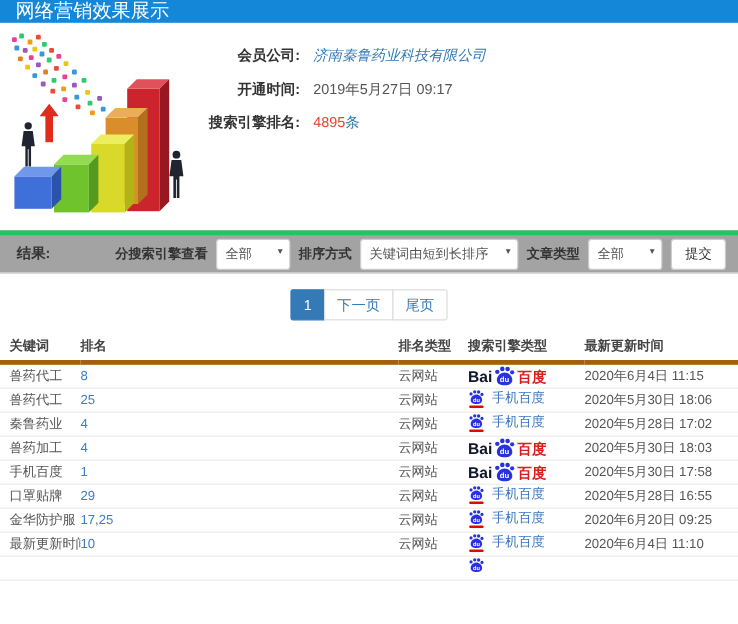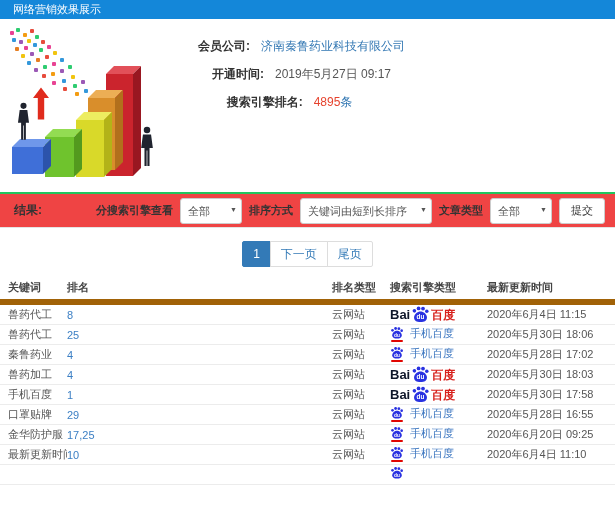--- a/index.html
+++ b/index.html
@@ -1,20 +1,20 @@
 <!DOCTYPE html>
 <html><head>
 <meta charset="utf-8">
 <style>
   * { margin:0; padding:0; box-sizing:border-box; }
   html,body { width:615px; height:520px; overflow:hidden; background:#fff;
               font-family:"Liberation Sans","DejaVu Sans",sans-serif; }
 
   
-  .topbar { height:19px; background:#1487d9; color:#fff; font-size:11px;
+  .topbar { height:19px; background:#1487d9; color:#fff; font-size:16px;
             line-height:19px; padding-left:13px; }
 
   
   .info-section { display:flex; height:173px; }
   .illustration { position:relative; width:172px; height:165px; flex:0 0 172px; }
 
   .bar { position:absolute; }
   .bar::before { content:""; position:absolute; top:-8px; left:4px; width:100%; height:8px;
                  transform:skewX(-45deg); }
   .bar::after  { content:""; position:absolute; top:-4px; right:-8px; width:8px; height:100%;
@@ -40,29 +40,29 @@
       9px 9px 0 #9b59b6, 17px 8px 0 #f1c40f, 25px 4px 0 #2ecc71, 5px 16px 0 #e67e22,
       14px 15px 0 #e84393, 23px 12px 0 #3498db, 31px 9px 0 #e74c3c, 11px 23px 0 #f1c40f,
       20px 21px 0 #9b59b6, 29px 17px 0 #2ecc71, 37px 14px 0 #e84393, 17px 30px 0 #3498db,
       26px 27px 0 #e67e22, 35px 24px 0 #e74c3c, 43px 20px 0 #f1c40f, 24px 37px 0 #9b59b6,
       33px 34px 0 #2ecc71, 42px 31px 0 #e84393, 50px 27px 0 #3498db, 32px 43px 0 #e74c3c,
       41px 41px 0 #f39c12, 50px 38px 0 #9b59b6, 58px 34px 0 #2ecc71, 42px 50px 0 #e84393,
       52px 48px 0 #3498db, 61px 44px 0 #f1c40f, 53px 56px 0 #e74c3c, 63px 53px 0 #2ecc71,
       71px 49px 0 #9b59b6, 65px 61px 0 #f39c12, 74px 58px 0 #3498db; }
 
   .info-list { padding-top:13px; }
-  .info-row { display:flex; height:28px; align-items:center;justify-content:center; }
+  .info-row { display:flex; height:28px; align-items:center; }
   .info-label { width:78px; text-align:right; font-weight:bold; color:#333; font-size:12px; }
   .info-value { margin-left:11px; font-size:12px; color:#555; }
-  a.link { color:#3277b3; text-decoration:none; }
+  a.link { color:#3277b3; text-decoration:none;font-style:italic; }
   .count-red { color:#e6432e; }
   .count-suffix { color:#3277b3; }
 
   
-  .filterbar { height:36px; background:#ef4444; border-top:2px solid #22c55e;
+  .filterbar { height:36px; background:#a3a3a3; border-top:4px solid #22c55e;
                border-bottom:1px solid #e4e4e4; display:flex; align-items:center;
                padding:0 10px 0 14px; }
   .filter-title { font-weight:bold; font-size:12px; color:#333; }
   .filter-controls { margin-left:auto; display:flex; align-items:center; gap:7px; }
   .filter-label { font-weight:bold; font-size:11px; color:#333; white-space:nowrap; }
   .sel-wrap { position:relative; display:inline-block; }
   .sel-wrap select { appearance:none; -webkit-appearance:none; border:1px solid #ccc;
       border-radius:3px; background:#fff; height:26px; font-size:11px; color:#555;
       padding:0 16px 0 7px; font-family:inherit; }
   .sel-wrap::after { content:"▼"; position:absolute; right:5px; top:8px; font-size:7px;
@@ -76,21 +76,21 @@
   .page-item { border:1px solid #ddd; background:#fff; color:#337ab7; font-size:12px;
       height:26px; line-height:24px; padding:0 10px; margin-left:-1px; text-decoration:none;
       display:inline-block; }
   .page-item.active { background:#337ab7; border-color:#337ab7; color:#fff; }
   .page-item:first-child { border-radius:2px 0 0 2px; margin-left:0; }
   .page-item:last-child { border-radius:0 2px 2px 0; }
 
   
   table { width:615px; border-collapse:collapse; table-layout:fixed; }
   th { font-size:11px; color:#444; text-align:left; font-weight:bold; height:26px;
-       border-bottom:6px solid #a16207; }
+       border-bottom:4px solid #a16207; }
   td { font-size:11px; color:#555; height:20px; border-bottom:1px solid #ececec;
        overflow:hidden; white-space:nowrap; }
   .c1 { padding-left:8px; }
   a.rank-link { color:#3b7fc4; text-decoration:none; }
 
   
   .bd-pc { display:inline-flex; align-items:center; line-height:1; }
   .bd-pc .bai { color:#0f172a; font-weight:bold; font-size:13px; letter-spacing:0; }
   .bd-pc .cn  { color:#d7201c; font-weight:bold; font-size:12px; }
   .bd-pc svg { margin:0 1px; display:block; }

